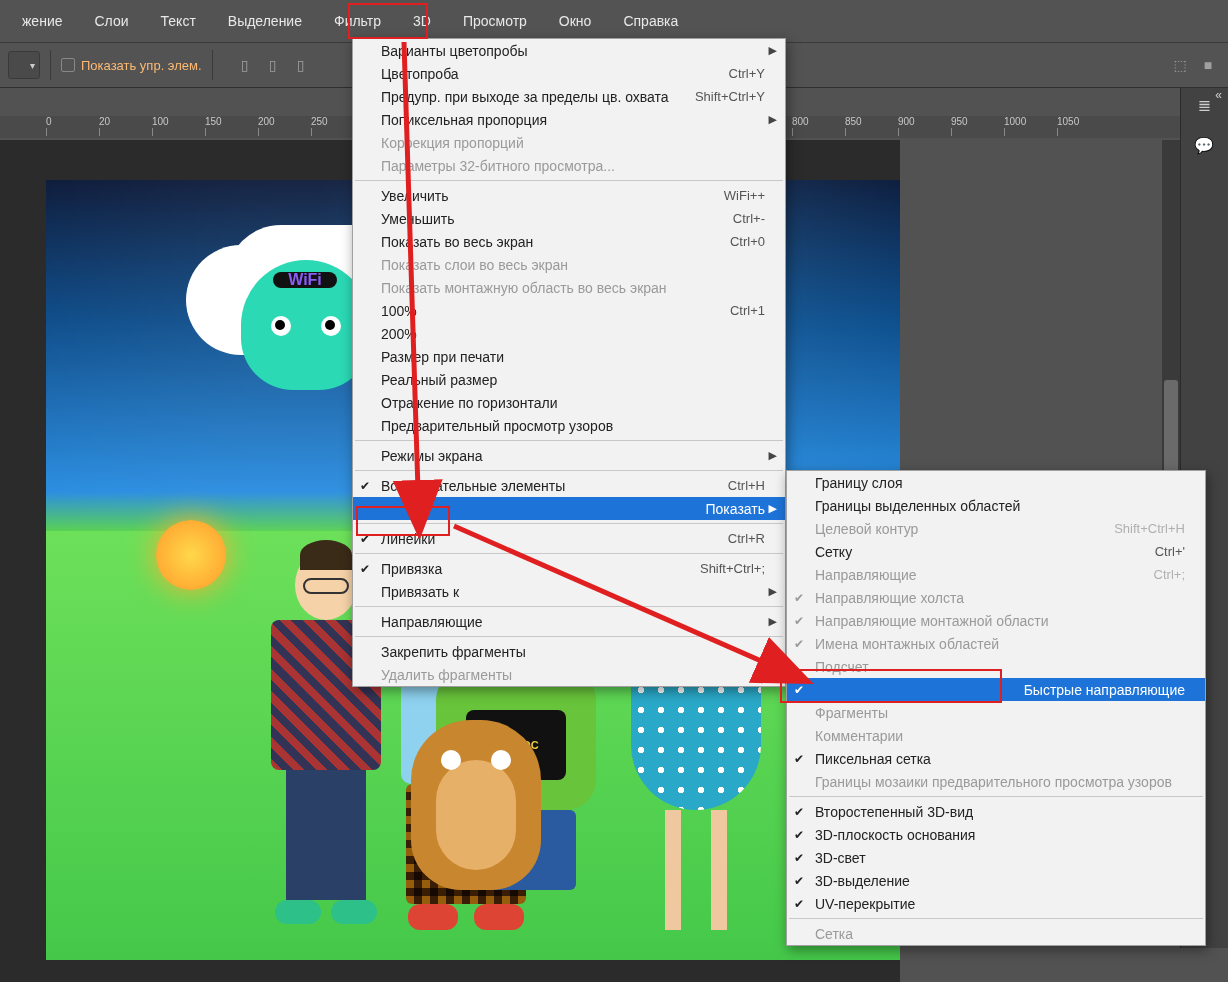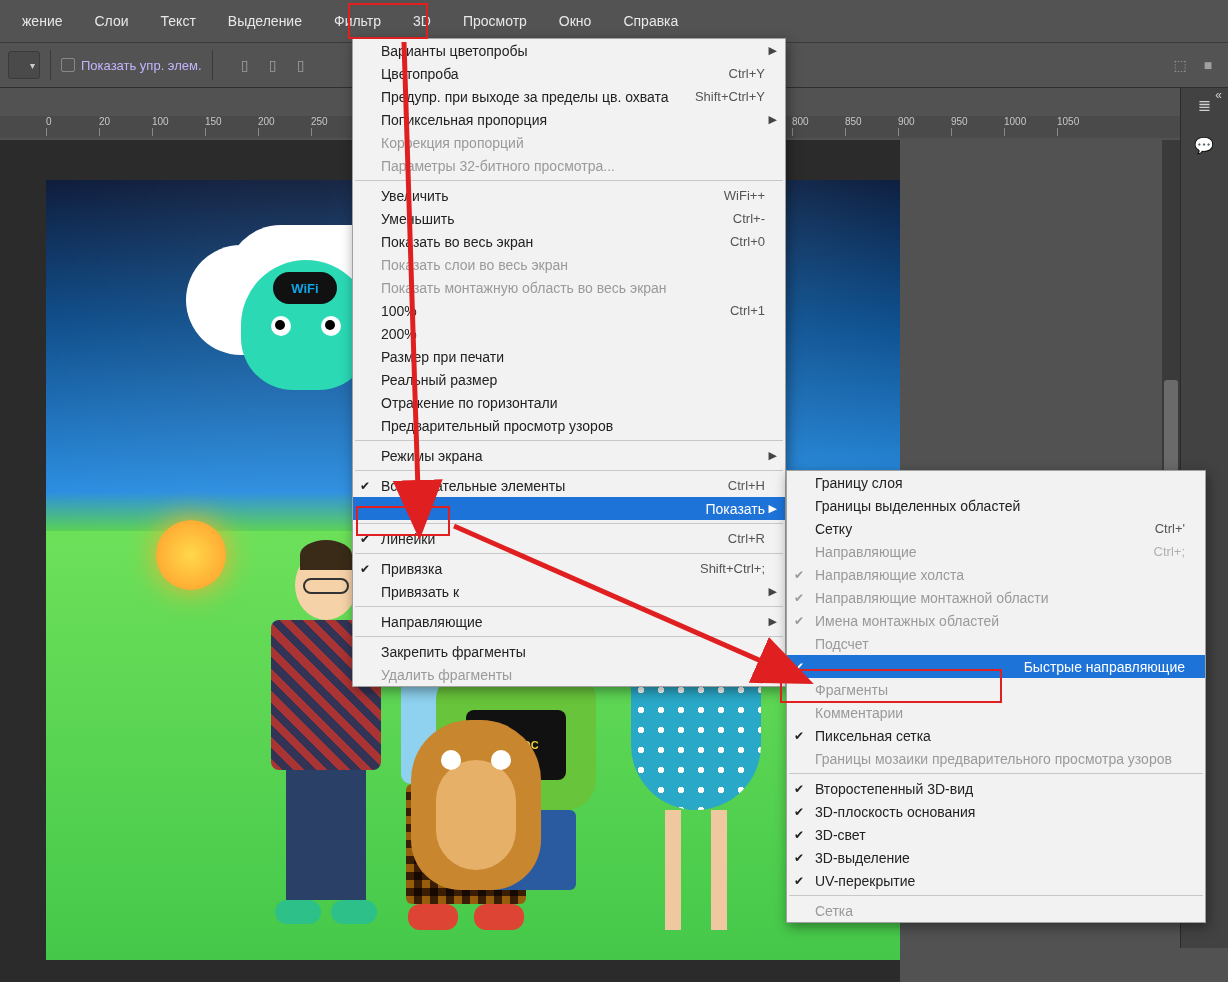--- a/index.html
+++ b/index.html
@@ -4,40 +4,40 @@
 <style>
 * { margin: 0; padding: 0; box-sizing: border-box; font-family: Arial, sans-serif; user-select: none; }
 body { width: 1228px; height: 982px; background: #525252; overflow: hidden; position: relative; }
 
 .menubar { height: 42px; background: #535353; display: flex; align-items: center; padding: 0 0px; font-size: 14px; color: #e8e8e8; }
 .menubar-item { padding: 0 10px; height: 42px; display: flex; align-items: center; cursor: pointer; margin-left: 12px; }
 
 .optionsbar { height: 46px; background: #535353; display: flex; align-items: center; padding: 0 8px; border-top: 1px solid #3a3a3a; border-bottom: 1px solid #2f2f2f; }
 .opt-drop { width: 32px; height: 28px; background: #4a4a4a; border: 1px solid #3a3a3a; border-radius: 3px; display:flex; align-items:center; justify-content:flex-end; padding-right:4px; color:#ccc; font-size:10px; }
 .opt-sep { width: 1px; height: 30px; background: #3a3a3a; margin: 0 10px; }
-.opt-check { display:flex; align-items:center; color:#c4b5fd; font-size:13px; }
+.opt-check { display:flex; align-items:center; color:#fdba74; font-size:13px; }
 .opt-check .box { width:14px; height:14px; border:1px solid #888; border-radius:2px; margin-right:6px; }
 .opt-icon-group { display:flex; gap:4px; margin-left:10px; }
 .opt-icon { width:24px; height:24px; display:flex; align-items:center; justify-content:center; color:#a0a0a0; font-size:14px; }
 
 .ruler-h { position:absolute; top:116px; left:0; right:48px; height:22px; background:#4a4a4a; color:#c0c0c0; font-size:10px; display:flex; align-items:flex-start; overflow:hidden; }
 .ruler-tick { position:absolute; top:0; font-size:10px; color:#c8c8c8; }
 .ruler-tick::before { content:""; display:block; position:absolute; top:12px; left:0; width:1px; height:8px; background:#888; }
 
 .canvas-area { position:absolute; top:140px; left:0; width:900px; height:842px; background:#2b2b2b; overflow:hidden; }
 .doc-canvas { position:absolute; top:40px; left:46px; width:854px; height:780px; background: linear-gradient(to bottom, #0a1838 0%, #0a4a88 18%, #2a8de0 40%, #58d055 45%, #4fd155 100%); }
 .sky-overlay { position:absolute; top:0; left:0; right:0; height:45%; background: radial-gradient(circle at 30% 30%, rgba(255,255,255,0.08), transparent 60%), radial-gradient(circle at 70% 20%, rgba(120,200,255,0.2), transparent 50%); }
 .ground { position:absolute; bottom:0; left:0; right:0; height:55%; background: linear-gradient(to bottom, #6de05a, #45c84a); }
 .cloud { position:absolute; top:65px; left:140px; width:260px; height:110px; background:#fff; border-radius:60px; box-shadow: 40px -20px 0 0 #fff, 90px 0 0 0 #fff; }
 .wifi-face { position:absolute; top:80px; left:195px; width:130px; height:150px; }
 .wifi-face .head { width:130px; height:130px; background:#2bd9b5; border-radius:50% 50% 40% 40%; position:relative; }
 .wifi-face .eye { position:absolute; top:56px; width:20px; height:20px; background:#fff; border-radius:50%; }
 .wifi-face .eye::after{content:"";position:absolute;top:4px;left:4px;width:10px;height:10px;background:#000;border-radius:50%;}
 .wifi-face .eye.l { left:30px; } .wifi-face .eye.r { right:30px; }
-.wifi-badge { position:absolute; top:12px; left:32px; width:64px; height:32px; background:#111; border-radius:16px; color:#0ea5e9; font-size:13px; font-weight:bold; display:flex; align-items:center; justify-content:center; }
+.wifi-badge { position:absolute; top:12px; left:32px; width:64px; height:16px; background:#111; border-radius:16px; color:#8b5cf6; font-size:16px; font-weight:bold; display:flex; align-items:center; justify-content:center; }
 
 .character { position:absolute; bottom:30px; }
 .char1 { left:200px; width:160px; height:380px; }
 .char1 .head{width:62px;height:70px;background:#f6d2a8;border-radius:50%;margin:0 auto;position:relative;}
 .char1 .hair{position:absolute;top:-10px;left:5px;width:52px;height:30px;background:#3a2a18;border-radius:50% 50% 0 0;}
 .char1 .glasses{position:absolute;top:28px;left:8px;width:46px;height:16px;border:2px solid #333;border-radius:8px;}
 .char1 .body{width:110px;height:150px;background:repeating-linear-gradient(45deg,#a33,#a33 8px,#335 8px,#335 16px);margin:0 auto;border-radius:8px;}
 .char1 .legs{width:80px;height:130px;background:#2b4066;margin:0 auto;}
 .char1 .shoes{display:flex;gap:10px;justify-content:center;}
 .char1 .shoe{width:46px;height:24px;background:#2dc088;border-radius:12px;}
@@ -319,20 +319,24 @@
     </div>
   </div>
 
 <div class="dropdown sub" id="show-submenu">
     <div class="dd-item">
       <span>Границу слоя</span>
     </div>
     <div class="dd-item">
       <span>Границы выделенных областей</span>
     </div>
+    <div class="dd-item disabled">
+      <span>Целевой контур</span>
+      <span class="shortcut">Shift+Ctrl+H</span>
+    </div>
     <div class="dd-item">
       <span>Сетку</span>
       <span class="shortcut">Ctrl+'</span>
     </div>
     <div class="dd-item disabled">
       <span>Направляющие</span>
       <span class="shortcut">Ctrl+;</span>
     </div>
     <div class="dd-item disabled">
       <span class="check">✔</span>

